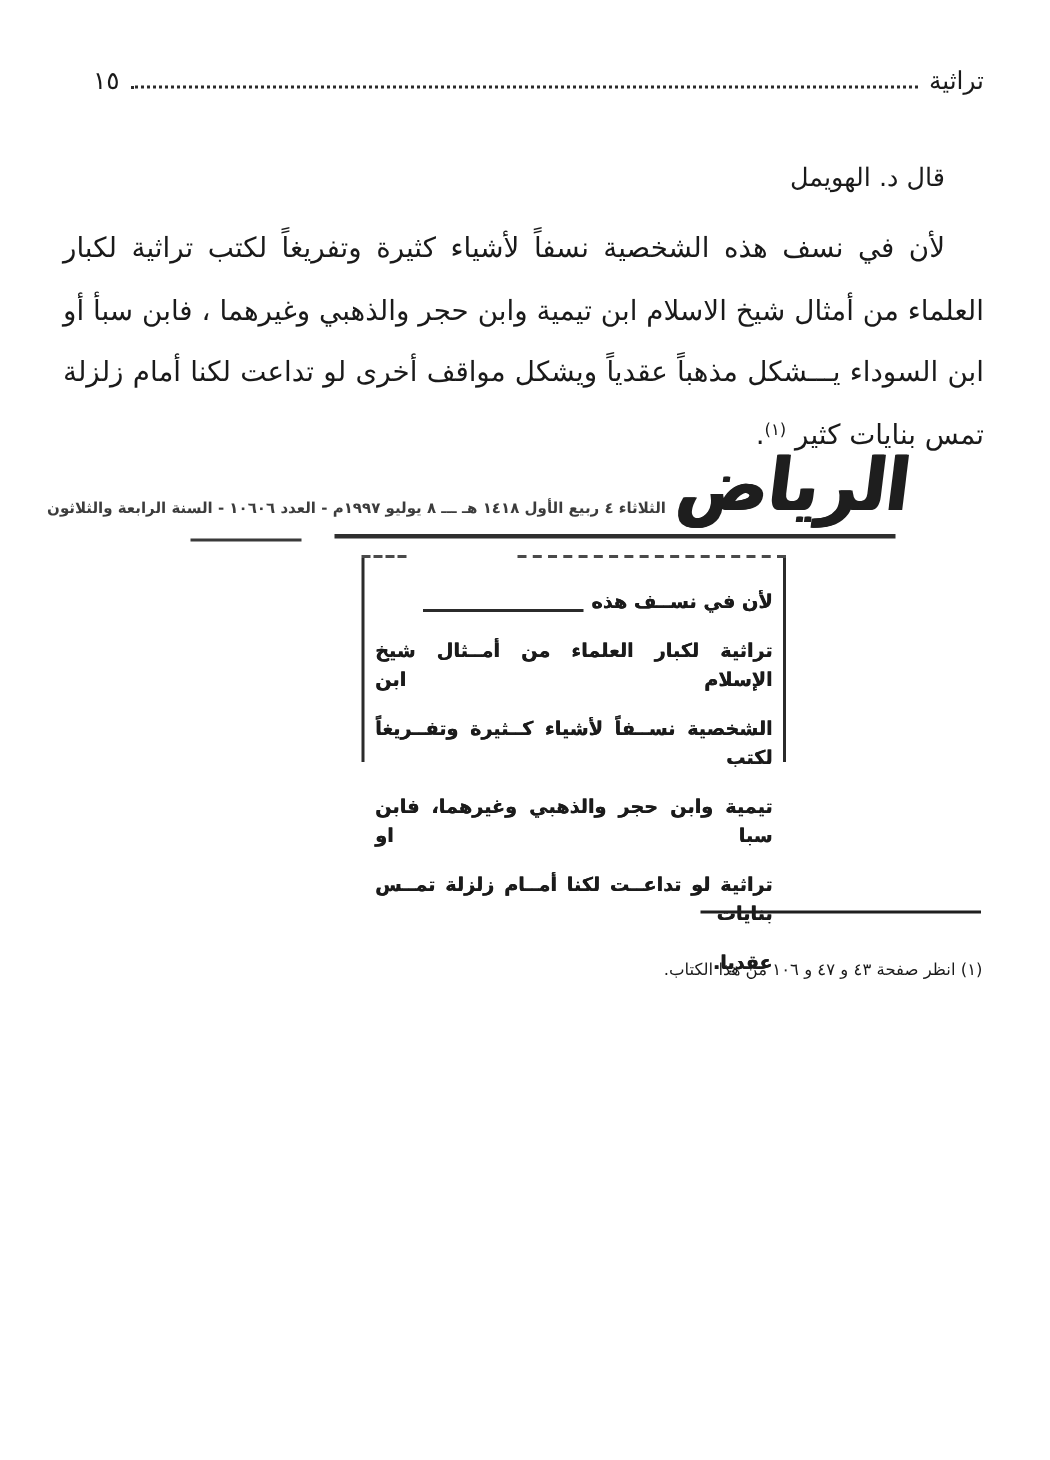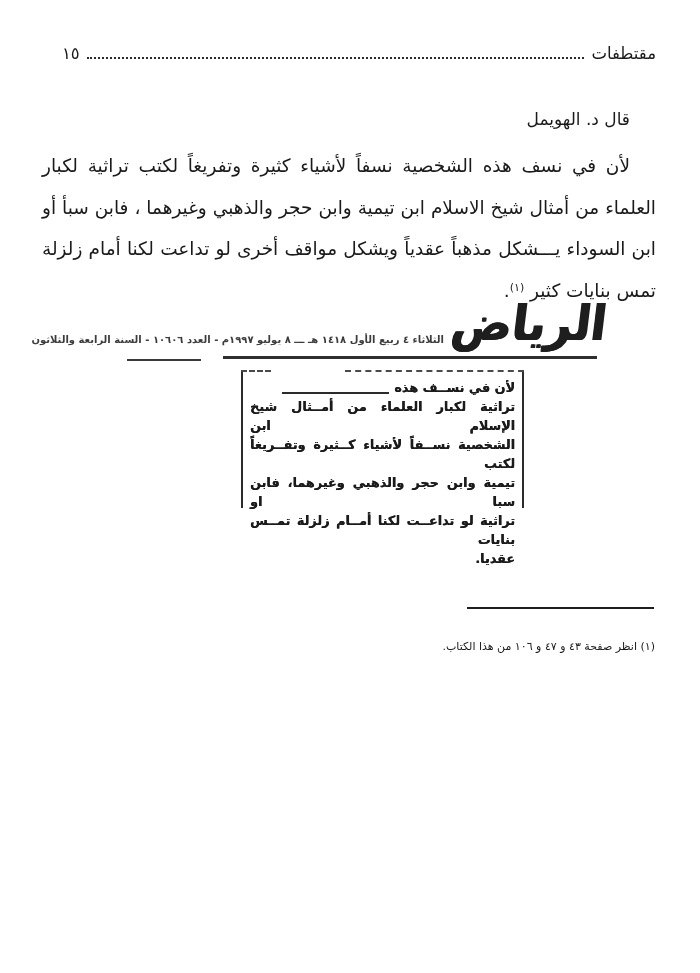--- a/index.html
+++ b/index.html
@@ -71,21 +71,21 @@
   .np-box::before{ 
     content:"";position:absolute;top:-2px;right:-2px;width:64%;
     border-top:2px dashed #4a4a4a;
   }
   .np-box::after{ 
     content:"";position:absolute;top:-2px;left:-2px;width:30px;
     border-top:2px dashed #4a4a4a;
   }
   .np-line{
     direction:rtl;font-size:12.8px;font-weight:bold;line-height:19px;
-    color:#1b1b1b;text-shadow:0.3px 0 0 #1b1b1b;
+    color:#1b1b1b;text-shadow:0.3px 0 0 #1b1b1b;margin-top:14px;
   }
   .np-line.first{display:flex;align-items:flex-end;}
   .np-line.first .lead-dash{
     flex:1 1 auto;border-bottom:2px solid #2b2b2b;
     margin:0 5px 3px 32px;height:1px;
   }
   .np-line.just{text-align:justify;text-align-last:justify;}
   .np-line.last{text-align:right;}
   
   .fn-rule{
@@ -95,21 +95,21 @@
     position:absolute;top:640px;right:45px;
     font-size:11px;direction:rtl;
   }
 </style>
 </head>
 <body>
 
 <div class="page">
 
   <div class="running-head">
-    <span class="rh-title">مقتطفات</span>
+    <span class="rh-title">تراثية</span>
     <span class="rh-leader"></span>
     <span class="rh-num">١٥</span>
   </div>
 
   <div class="attribution">قال د. الهويمل</div>
 
   <p class="body-para"><span>لأن في نسف هذه الشخصية نسفاً لأشياء كثيرة وتفريغاً لكتب تراثية لكبار العلماء من أمثال شيخ الاسلام ابن تيمية وابن حجر والذهبي وغيرهما ، فابن سبأ أو ابن السوداء يـــشكل مذهباً عقدياً ويشكل مواقف أخرى لو تداعت لكنا أمام زلزلة تمس بنايات كثير </span><sup>(١)</sup><span>.</span></p>
 
   <figure class="clipping">
     <div class="np-logo">الرياض</div>

